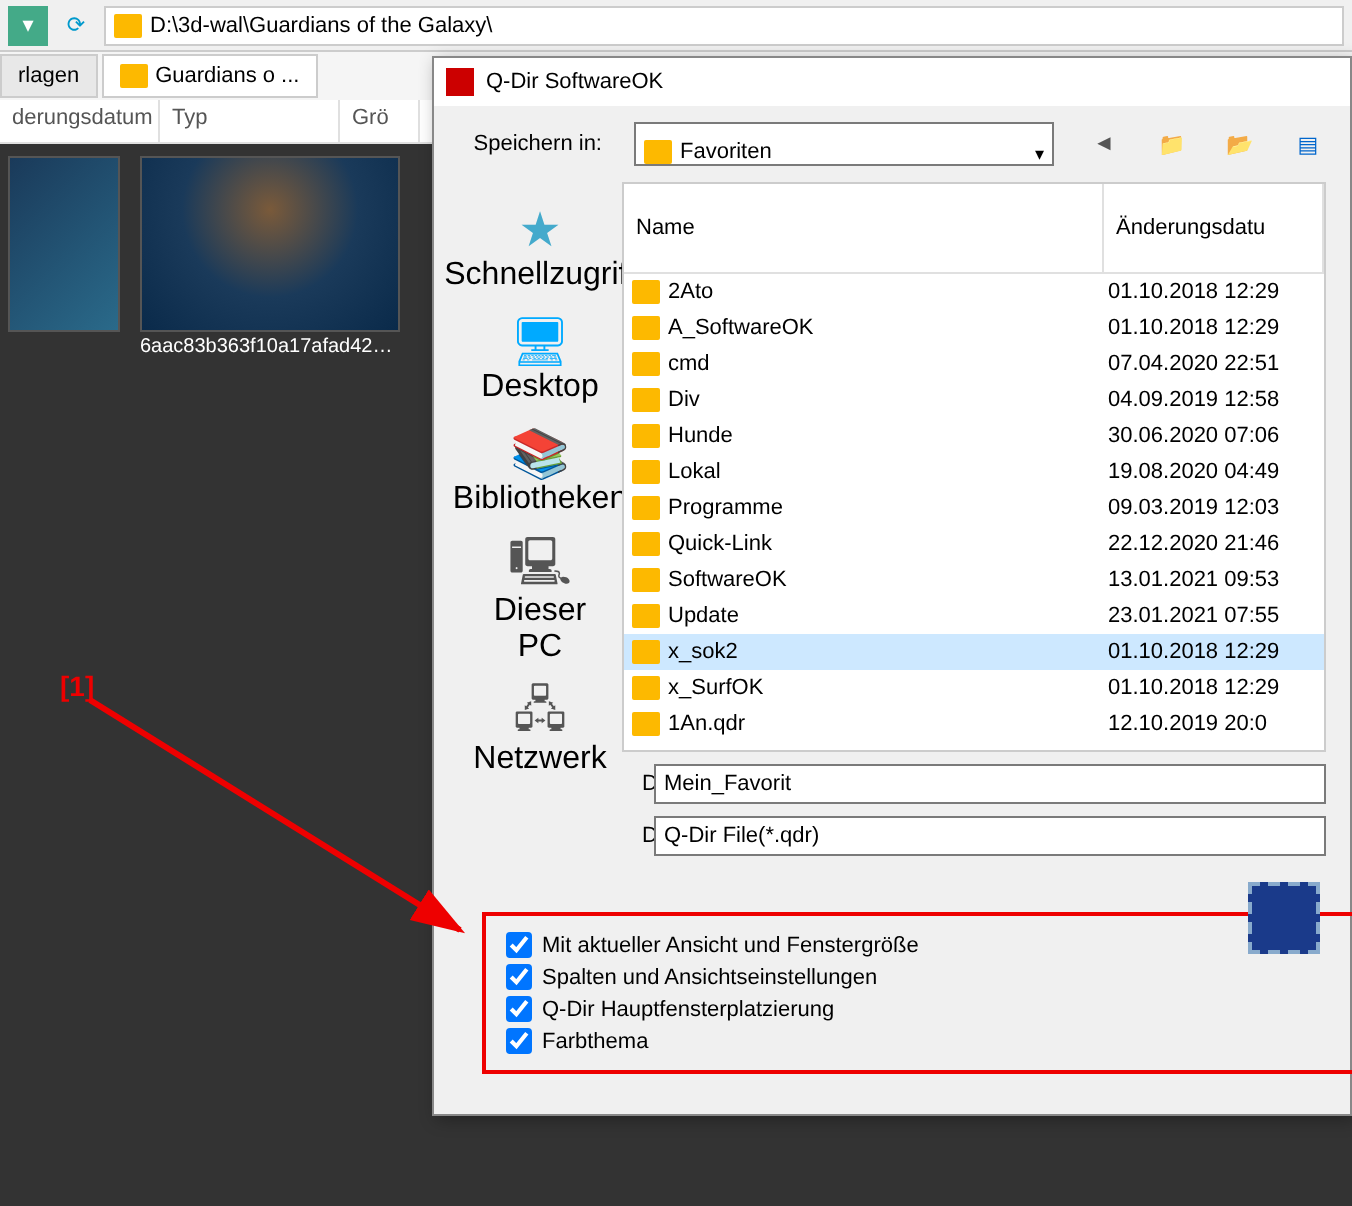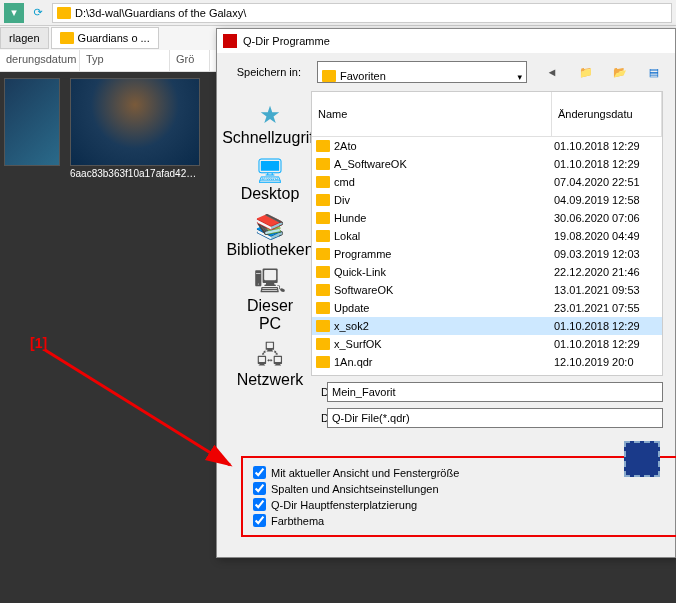--- a/index.html
+++ b/index.html
@@ -106,21 +106,21 @@
   </div>
   <div class="thumb groot-thumb" style="top:6px;left:70px">
     <div class="img groot"></div>
     <div class="label">6aac83b363f10a17afad4298.</div>
   </div>
 </div>
 
 <div class="dlg">
   <div class="dlg-title">
     <span class="ico"></span>
-    <span>Q-Dir Programme</span>
+    <span>Q-Dir SoftwareOK</span>
   </div>
   <div class="dlg-body">
     <div class="save-row">
       <span class="save-lbl">Speichern in:</span>
       <div class="save-combo">
         <span class="folder-ico-sm"></span>
         <span>Favoriten</span>
         <span class="combo-arrow">▾</span>
       </div>
       <span class="nav-ico" style="color:#555;">◄</span>

